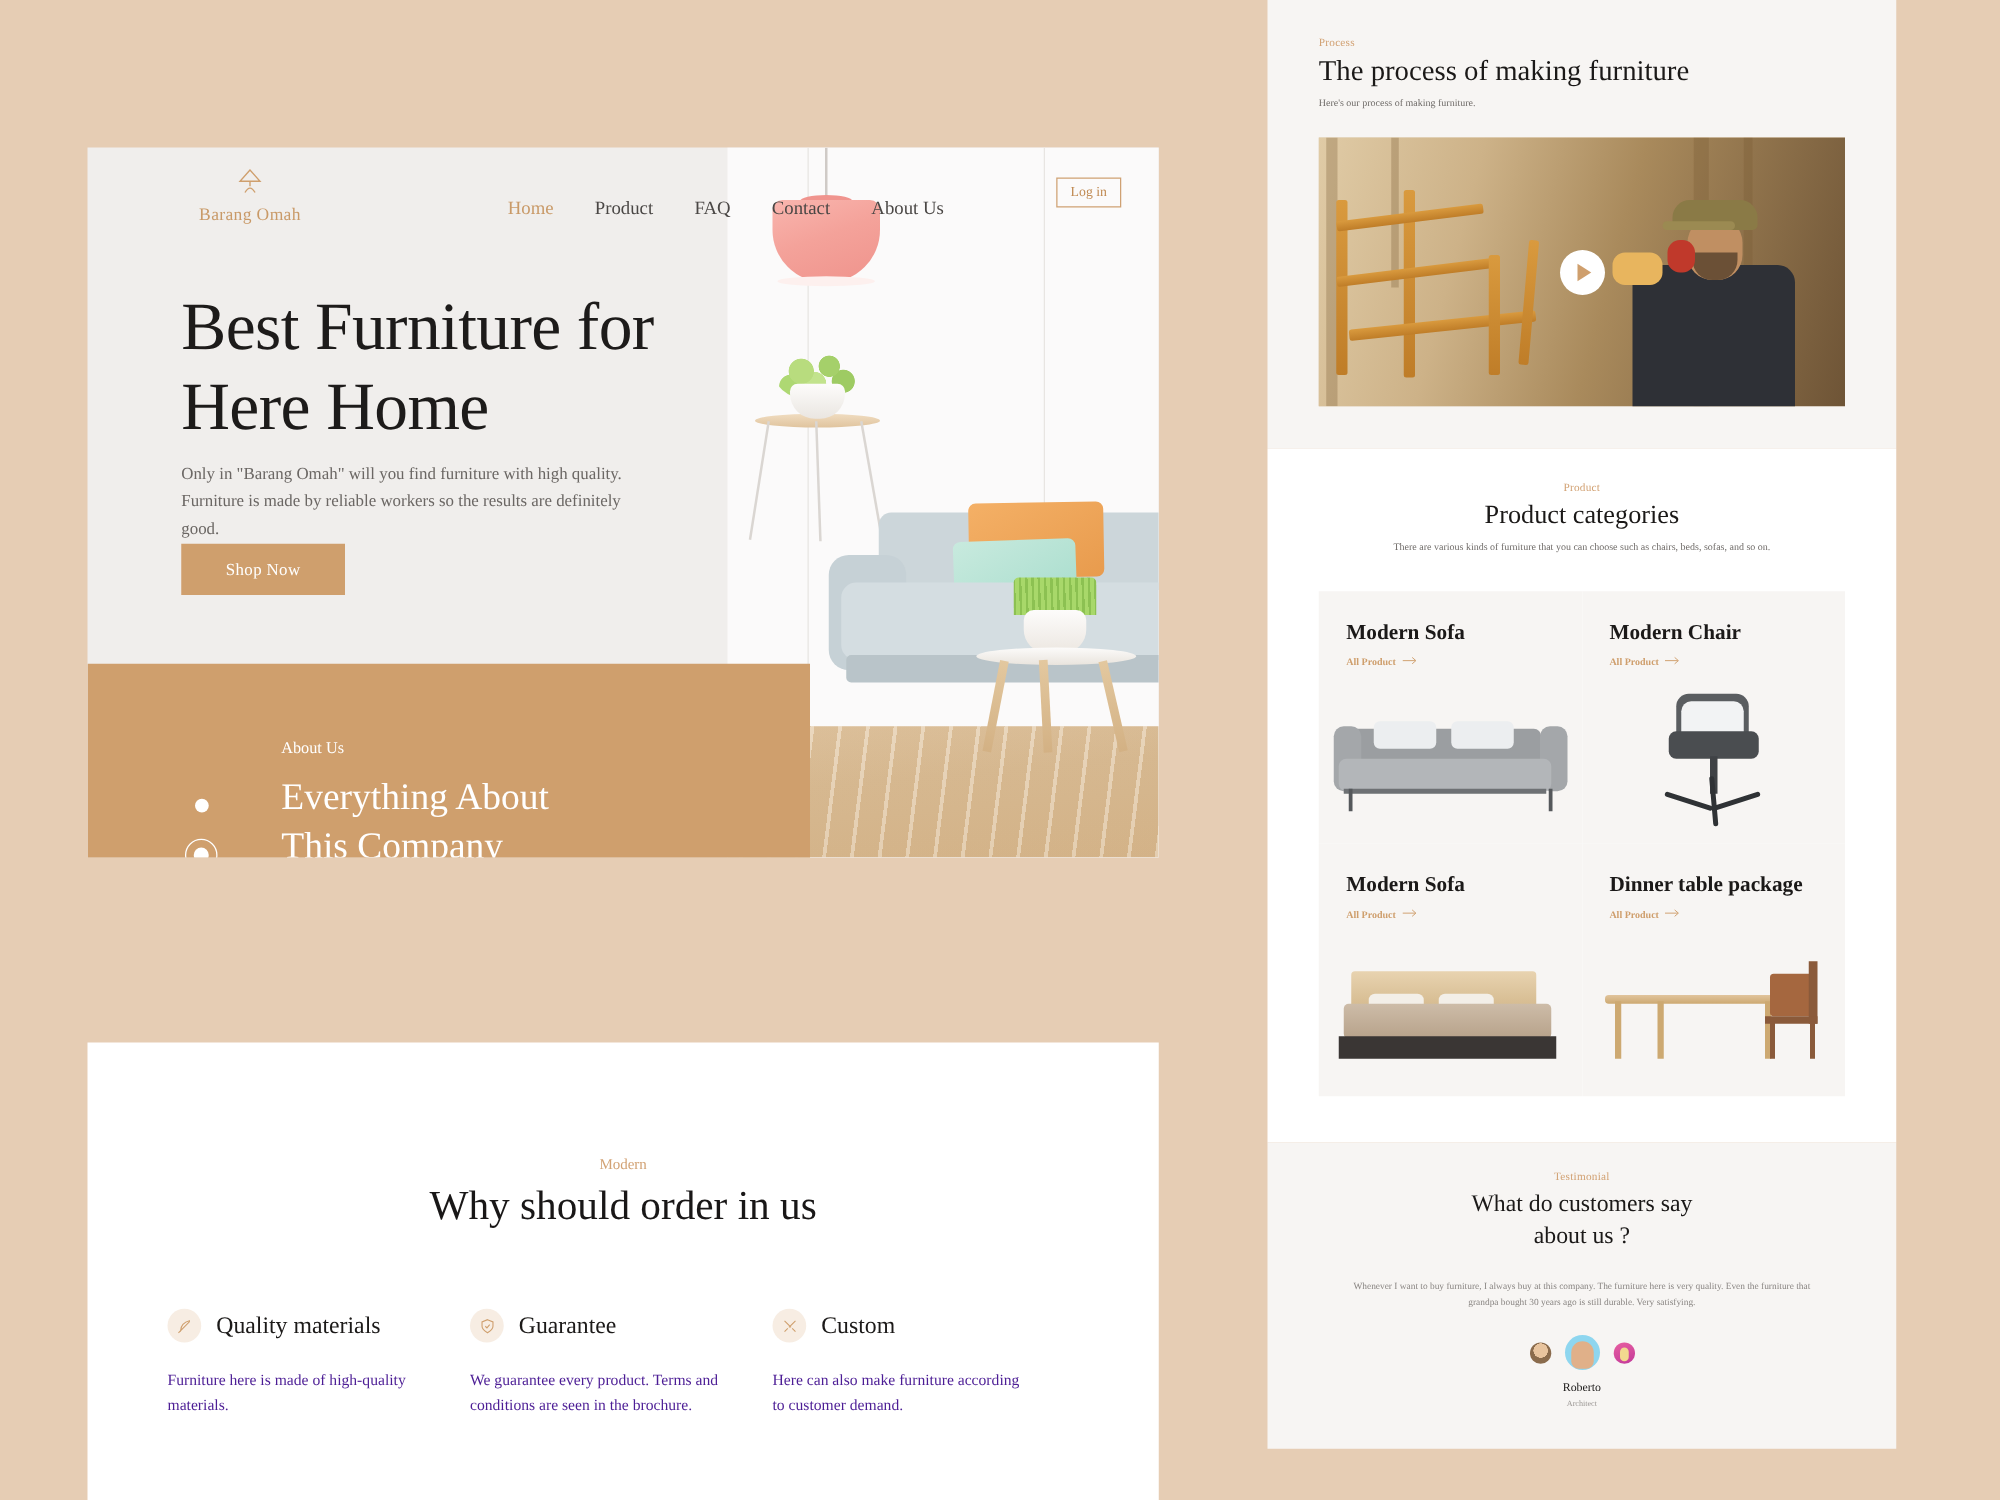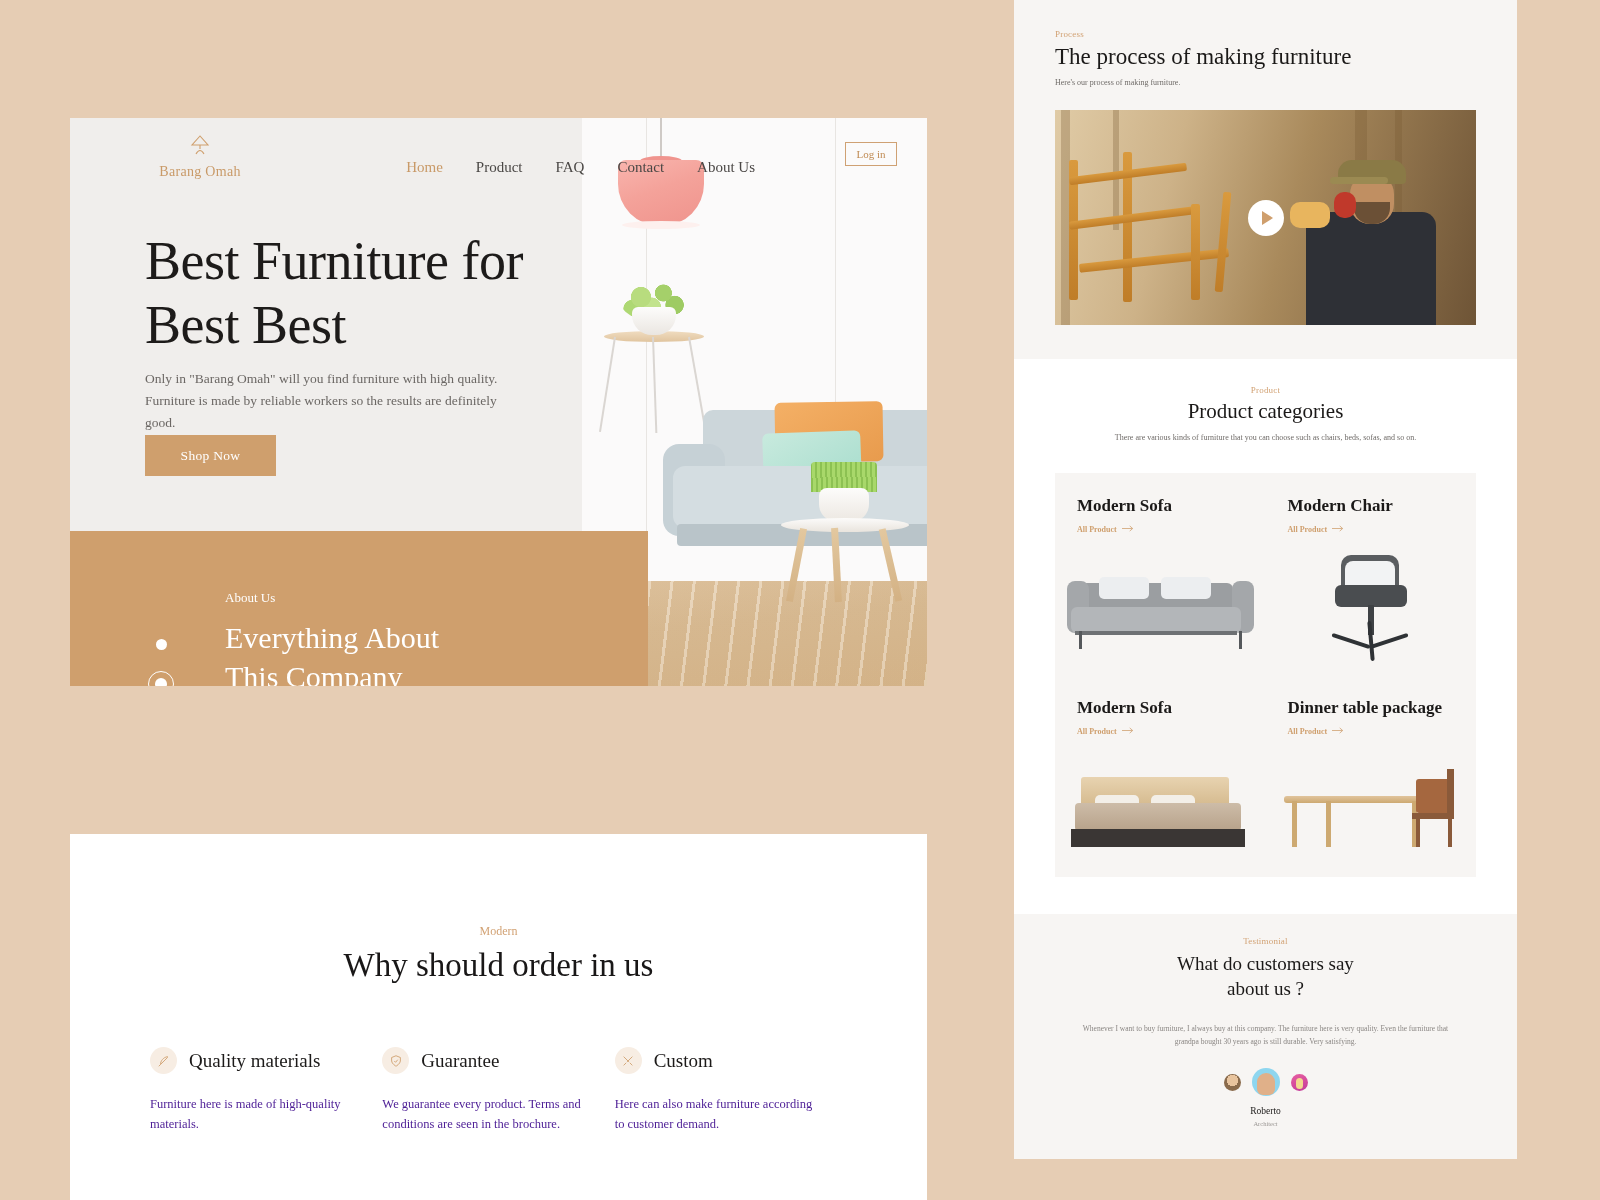--- a/index.html
+++ b/index.html
@@ -88,21 +88,21 @@
     display: flex; align-items: center; justify-content: center; cursor: pointer; }
   .dot-active i { width: 12px; height: 12px; border-radius: 50%; background: #fff; display:block; }
   .about-body { position: absolute; left: 155px; top: 59px; width: 300px; }
   .about-eyebrow { font-size: 13px; color: #ffffff; margin-bottom: 12px; }
   .about-title { font-size: 30px; line-height: 1.3; color: #ffffff; font-weight: 400; margin-bottom: 20px; }
 
   
   .benefit { position: absolute; left: 0; top: 716px; width: 857px; height: 366px; background: #ffffff; }
   .ben-eyebrow { text-align: center; font-size: 12px; color: #d2a274; padding-top: 90px; }
   .ben-title { text-align: center; font-size: 33px; color: #191717; font-weight: 400; margin-top: 8px; }
-  .ben-grid { display: flex; margin-top: 63px; padding: 0 80px; gap: 0; }
+  .ben-grid { display: flex; margin-top: 63px; padding: 0 64px; gap: 0; }
   .ben-item { width: 242px; margin-right: 0; }
   .ben-item + .ben-item { margin-left: 0; }
   .ben-head { display: flex; align-items: center; gap: 12px; }
   .ben-ico { width: 27px; height: 27px; border-radius: 50%; background: #f7ede3;
     display: flex; align-items: center; justify-content: center; flex: none; }
   .ben-name { font-size: 19px; color: #1c1a19; }
   .ben-desc { margin-top: 20px; font-size: 12.5px; line-height: 1.6; color: #4c1d95; width: 205px; }
 
   
   .right-col { position: absolute; left: 978px; top: 0; width: 503px; margin-left: 36px; }
@@ -246,21 +246,21 @@
           <a class="nav-link" href="#">Product</a>
           <a class="nav-link" href="#">FAQ</a>
           <a class="nav-link" href="#">Contact</a>
           <a class="nav-link" href="#">About Us</a>
         </div>
         <button class="login-btn">Log in</button>
       </nav>
 
       <h1 class="hero-title">
         <span>Best Furniture for</span><br>
-        <span>Best Best</span>
+        <span>Here Home</span>
       </h1>
       <p class="hero-sub">Only in "Barang Omah" will you find furniture with high quality. Furniture is made by reliable workers so the results are definitely good.</p>
       <button class="shop-btn">Shop Now</button>
 
       <div class="about-panel">
         <div class="about-dots">
           <span class="dot"></span>
           <span class="dot-active">
               <i></i>
             </span>

